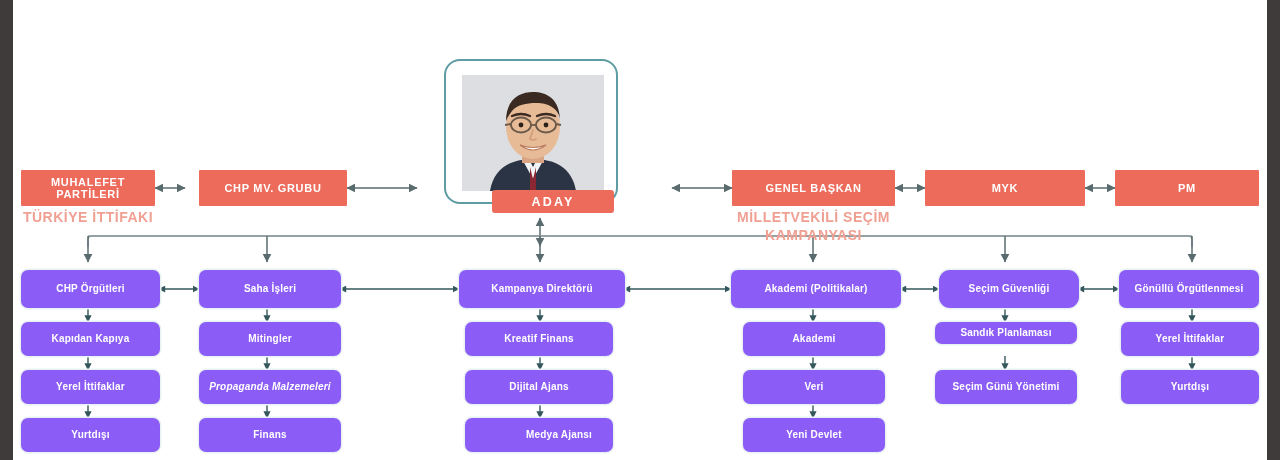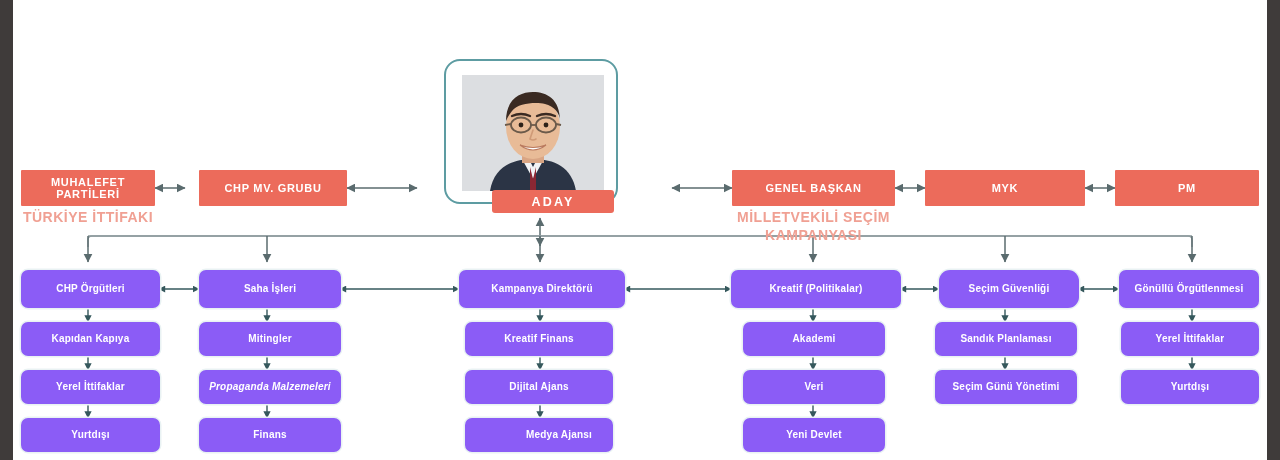--- a/index.html
+++ b/index.html
@@ -274,21 +274,21 @@
     <div class="node teal" style="left:8px; top:270px; width:139px; height:38px;">
       <span>CHP Örgütleri</span>
     </div>
     <div class="node teal" style="left:186px; top:270px; width:142px; height:38px;">
       <span>Saha İşleri</span>
     </div>
     <div class="node teal" style="left:446px; top:270px; width:166px; height:38px;">
       <span>Kampanya Direktörü</span>
     </div>
     <div class="node teal" style="left:718px; top:270px; width:170px; height:38px;">
-      <span>Kreatif (Politikalar)</span>
+      <span>Akademi (Politikalar)</span>
     </div>
     <div class="node teal" style="left:926px; top:270px; width:140px; height:38px;border-radius:11px;">
       <span>Seçim Güvenliği</span>
     </div>
     <div class="node teal" style="left:1106px; top:270px; width:140px; height:38px;">
       <span>Gönüllü Örgütlenmesi</span>
     </div>
 
     <div class="node teal" style="left:8px; top:322px; width:139px; height:34px;">
       <span>Kapıdan Kapıya</span>
@@ -323,21 +323,21 @@
     <div class="node teal" style="left:730px; top:322px; width:142px; height:34px;">
       <span>Akademi</span>
     </div>
     <div class="node teal" style="left:730px; top:370px; width:142px; height:34px;text-align:center;">
       <span>Veri</span>
     </div>
     <div class="node teal" style="left:730px; top:418px; width:142px; height:34px;">
       <span>Yeni Devlet</span>
     </div>
 
-    <div class="node teal" style="left:922px; top:322px; width:142px; height:34px;">
+    <div class="node teal" style="left:922px; top:322px; width:142px; height:22px;">
       <span>Sandık Planlaması</span>
     </div>
     <div class="node teal" style="left:922px; top:370px; width:142px; height:34px;">
       <span>Seçim Günü Yönetimi</span>
     </div>
 
     <div class="node teal" style="left:1108px; top:322px; width:138px; height:34px;">
       <span>Yerel İttifaklar</span>
     </div>
     <div class="node teal" style="left:1108px; top:370px; width:138px; height:34px;">

